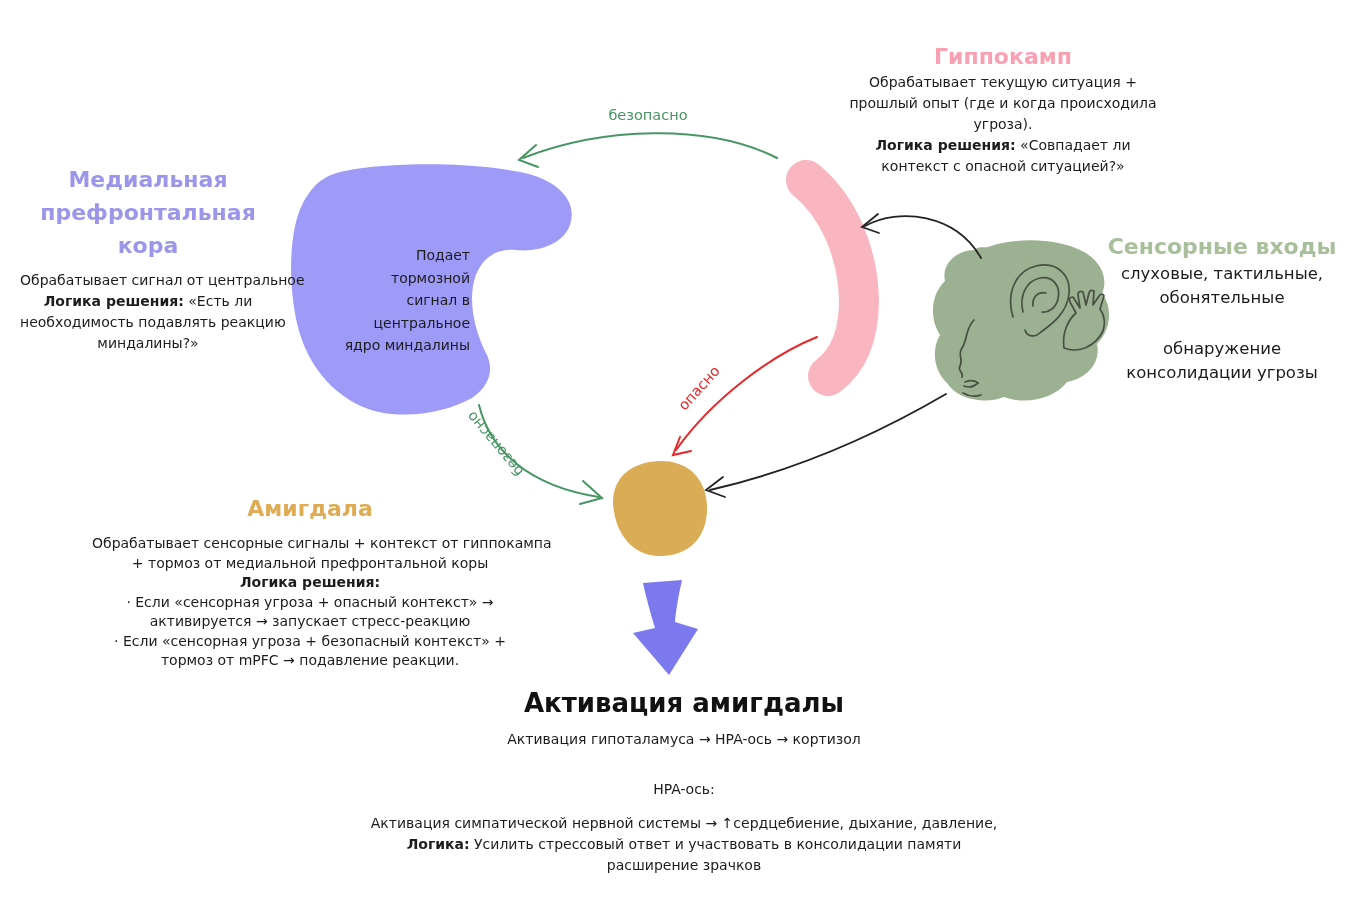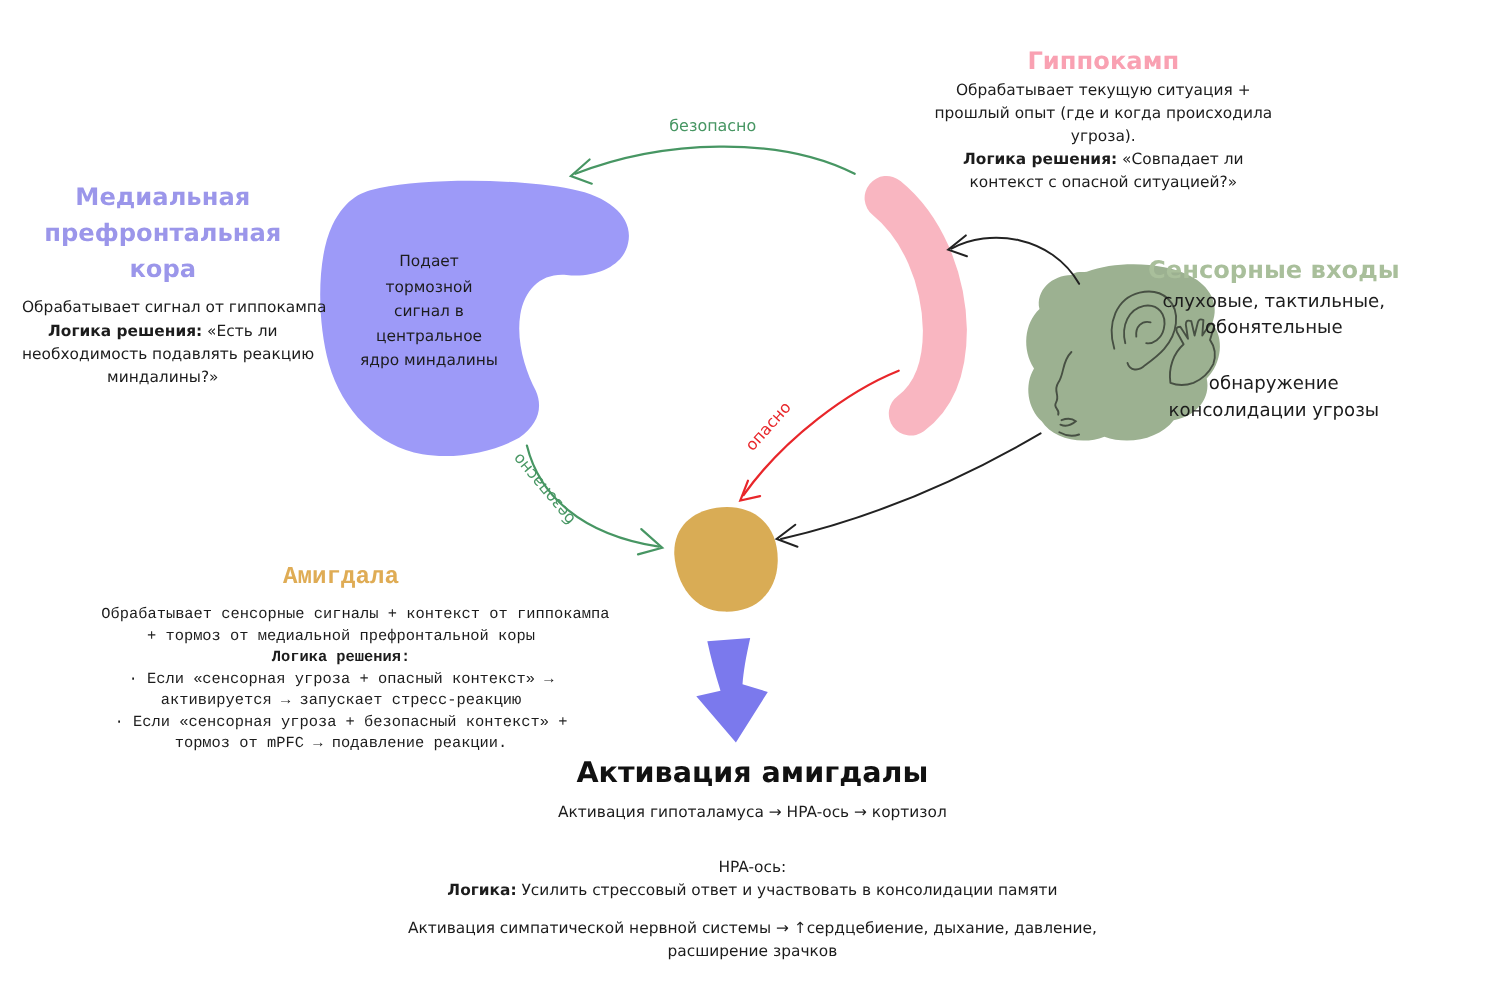--- a/index.html
+++ b/index.html
@@ -97,76 +97,76 @@
     </g>
   </svg>
 
   <div class="abs center nowrap" style="left:20px; top:136px; width:256px;">
     <div class="section-title mpfc-title">
       <div>Медиальная</div>
       <div>префронтальная</div>
       <div>кора</div>
     </div>
     <div class="body-text" style="margin-top:8px;">
-      <div class="line">Обрабатывает сигнал от гиппокампа</div>
+      <div class="line">Обрабатывает сигнал от центральное</div>
       <div class="line"><b>Логика решения:</b><span> «Есть ли</span></div>
       <div class="line">необходимость подавлять реакцию</div>
       <div class="line">миндалины?»</div>
     </div>
   </div>
 
-  <div class="abs center blob-label nowrap" style="left:310px; top:227px; width:160px;">
+  <div class="abs center blob-label nowrap" style="left:310px; top:244px; width:160px;text-align:right;">
     <div>Подает</div>
     <div>тормозной</div>
     <div>сигнал в</div>
     <div>центральное</div>
     <div>ядро миндалины</div>
   </div>
 
   <div class="abs center nowrap" style="left:848px; top:42px; width:310px;">
     <div class="section-title hippo-title">Гиппокамп</div>
     <div class="body-text" style="margin-top:0;">
       <div class="line">Обрабатывает текущую ситуация +</div>
       <div class="line">прошлый опыт (где и когда происходила</div>
       <div class="line">угроза).</div>
       <div class="line"><b>Логика решения:</b><span> «Совпадает ли</span></div>
       <div class="line">контекст с опасной ситуацией?»</div>
     </div>
   </div>
 
-  <div class="abs center nowrap" style="left:1024px; top:232px; width:268px;">
+  <div class="abs center nowrap" style="left:1088px; top:232px; width:268px;">
     <div class="section-title sensory-title">Сенсорные входы</div>
     <div class="sensory-text">
       <div class="line">слуховые, тактильные,</div>
       <div class="line">обонятельные</div>
       <div class="line" style="margin-top:28px;">обнаружение</div>
       <div class="line">консолидации угрозы</div>
     </div>
   </div>
 
-  <div class="abs center nowrap" style="left:92px; top:510px; width:436px;font-family:Liberation Mono, monospace;">
+  <div class="abs center nowrap" style="left:92px; top:494px; width:436px;">
     <div class="section-title amyg-title">Амигдала</div>
     <div class="body-tight" style="margin-top:10px;">
       <div class="line">Обрабатывает сенсорные сигналы + контекст от гиппокампа</div>
       <div class="line">+ тормоз от медиальной префронтальной коры</div>
       <div class="line"><b>Логика решения:</b></div>
       <div class="line">·   Если «сенсорная угроза + опасный контекст» →</div>
       <div class="line">активируется → запускает стресс-реакцию</div>
       <div class="line">·   Если «сенсорная угроза + безопасный контекст» +</div>
       <div class="line">тормоз от mPFC → подавление реакции.</div>
     </div>
   </div>
 
   <div class="abs center nowrap" style="left:334px; top:688px; width:700px;">
     <div class="big-title">Активация амигдалы</div>
     <div class="body-text">
       <div class="line" style="margin-top:11px;">Активация гипоталамуса → HPA-ось → кортизол</div>
       <div class="line" style="margin-top:29px;">HPA-ось:</div>
+      <div class="line" style="margin-top:13px;">Активация симпатической нервной системы → ↑сердцебиение, дыхание, давление,</div>
       <div class="line"><b>Логика:</b><span> Усилить стрессовый ответ и участвовать в консолидации памяти</span></div>
-      <div class="line" style="margin-top:13px;">Активация симпатической нервной системы → ↑сердцебиение, дыхание, давление,</div>
       <div class="line">расширение зрачков</div>
     </div>
   </div>
 
   <div class="abs center arrow-label green-label" style="left:606px; top:107px; width:84px;">безопасно</div>
 
   <div class="abs center arrow-label green-label rot-safe" style="left:455px; top:436px; width:80px;">безопасно</div>
 
   <div class="abs center arrow-label red-label rot-danger" style="left:666px; top:380px; width:66px;">опасно</div>
 

